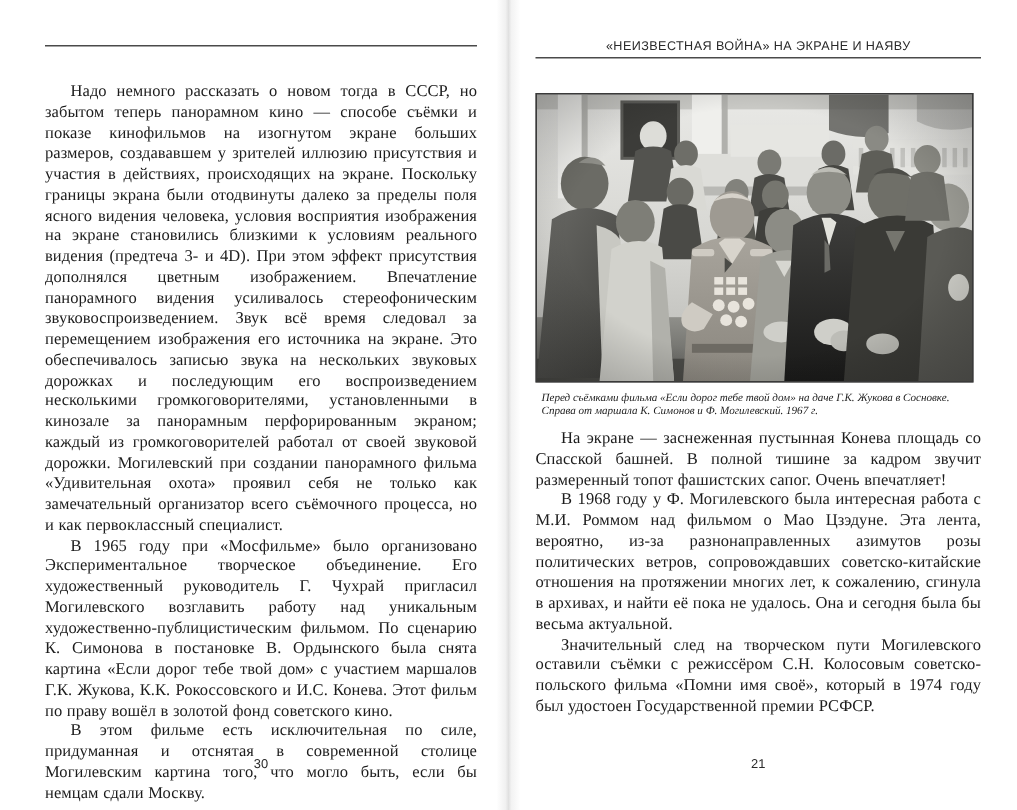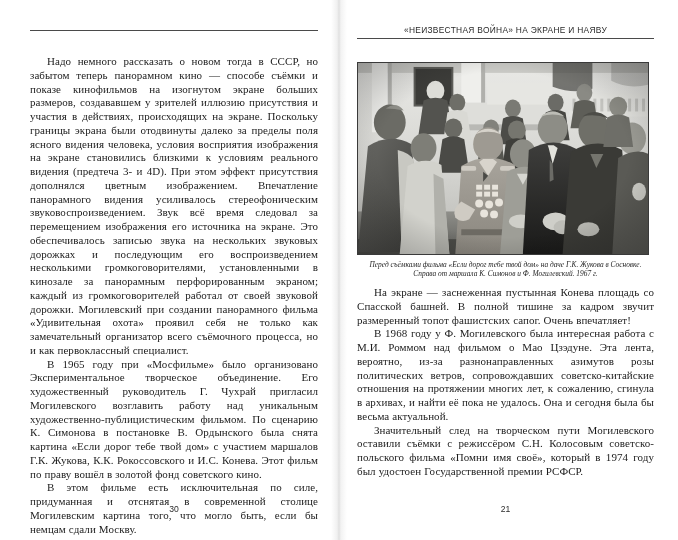--- a/index.html
+++ b/index.html
@@ -121,21 +121,21 @@
     border: 1px solid #3a3a3a;
     box-sizing: border-box;
   }
   .photo svg { display: block; width: 100%; height: 100%; }
 
   .caption {
     margin-top: 5px;
     font-style: italic;
     font-size: 7.4px;
     line-height: 9.4px;
-    text-align: center;
+    text-align: left;
     color: #1d1d1d;
     padding: 0 4px;
   }
 
   
   .folio {
     position: absolute;
     bottom: 26px;
     left: 0; right: 0;
     text-align: center;

